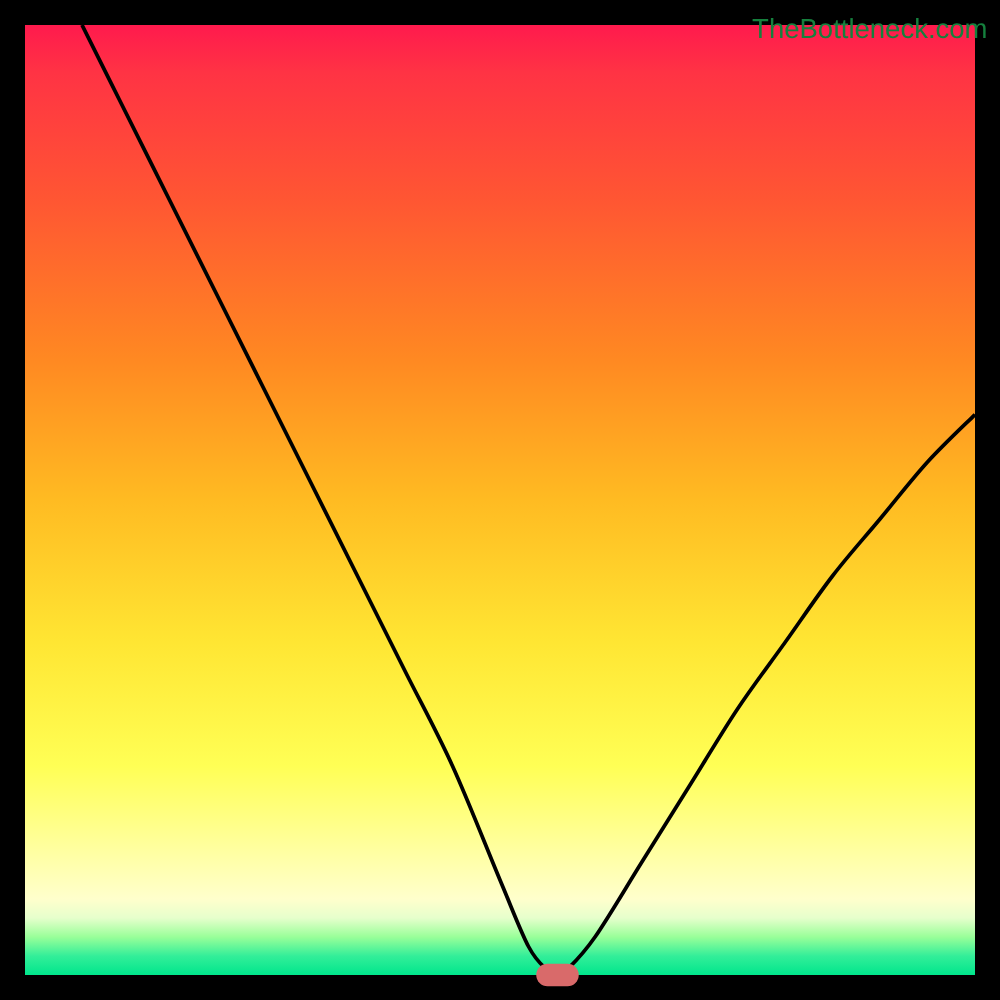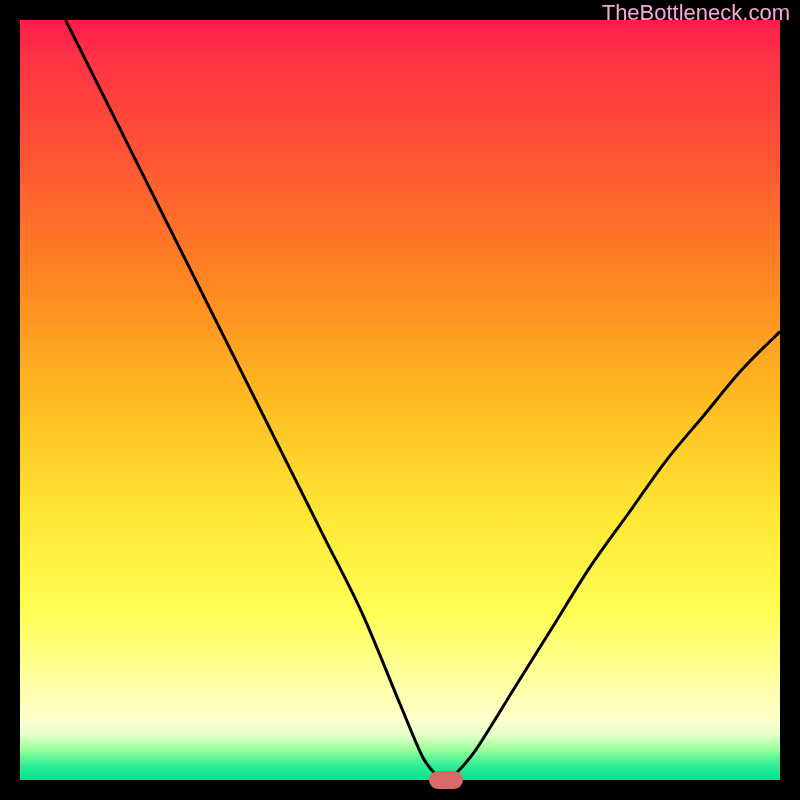--- a/index.html
+++ b/index.html
@@ -5,23 +5,23 @@
   * { margin: 0; padding: 0; box-sizing: border-box; }
   body {
     width: 800px;
     height: 800px;
     background: #000;
     position: relative;
     font-family: Arial, sans-serif;
   }
   .watermark {
     position: absolute;
-    top: 0;
+    top: 10px;
     right: 10px;
-    color: #f9a8d4;
+    color: #15803d;
     font-size: 22px;
     font-weight: 500;
     z-index: 10;
   }
   .plot-area {
     position: absolute;
     left: 20px;
     top: 20px;
     width: 760px;
     height: 760px;

